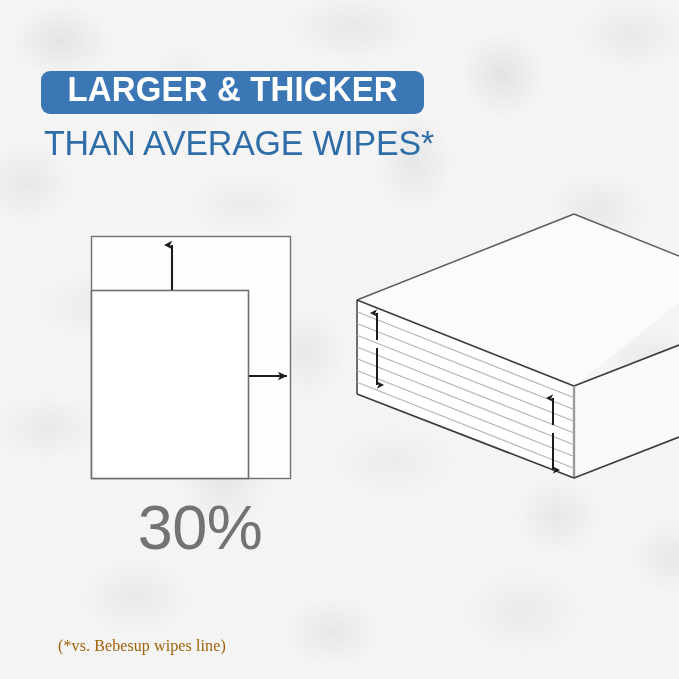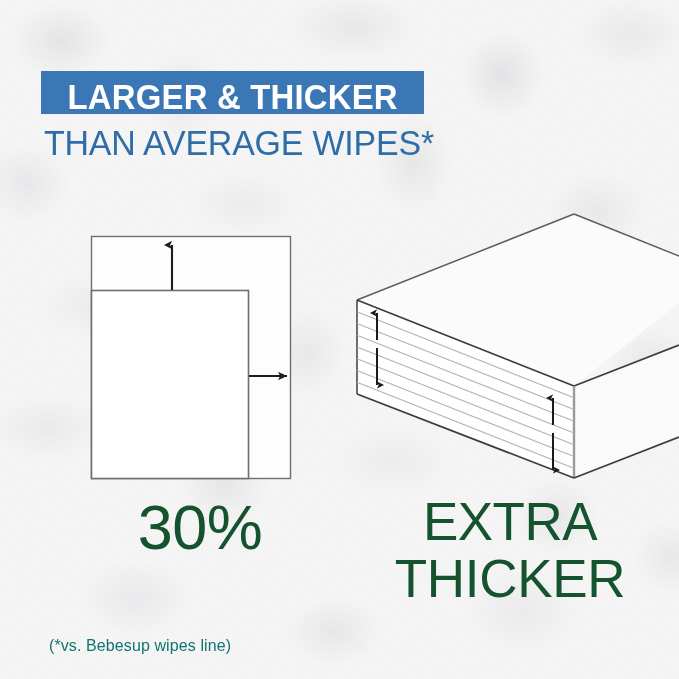--- a/index.html
+++ b/index.html
@@ -67,22 +67,23 @@
 
   
   #headline-banner {
     position: absolute;
     left: 41px;
     top: 71px;
     width: 383px;
     height: 43px;
     background: #3b77b5;
     display: flex;
-    align-items: flex-end;
+    align-items: flex-start;
     justify-content: center;
+    border-radius: 9px;
   }
   #headline-text {
     color: #ffffff;
     font-family: "Liberation Sans Narrow", "Liberation Sans", sans-serif;
     font-weight: bold;
     font-size: 35px;
     letter-spacing: 0.2px;
     line-height: 1;
     white-space: nowrap;
     transform: scaleX(0.94);
@@ -106,21 +107,21 @@
 
   
   #diagram-layer {
     position: absolute;
     inset: 0;
   }
 
   
   .caption-block {
     position: absolute;
-    color: #14532d;
+    color: #737373;
     font-family: "Liberation Sans", sans-serif;
     font-weight: normal;
     text-align: center;
     line-height: 0.96;
     white-space: nowrap;
   }
   #caption-left {
     left: 40px;
     top: 497px;
     width: 320px;
@@ -139,24 +140,24 @@
     display: block;
     font-size: 53px;
     letter-spacing: -0.3px;
     margin-top: 6px;
   }
   #caption-right .caption-primary { font-size: 53px; }
   #caption-right .caption-secondary { font-size: 53px; }
 
   #footnote {
     position: absolute;
-    left: 49px;
+    left: 58px;
     top: 637px;
-    color: #0f766e;
-    font-family: Liberation Sans, sans-serif;
+    color: #a16207;
+    font-family: Liberation Serif, serif;
     font-size: 16px;
     letter-spacing: 0.1px;
     white-space: nowrap;
   }
 </style>
 </head>
 <body>
 
 <div id="canvas">
 
@@ -235,20 +236,16 @@
         <line x1="553" y1="425" x2="553" y2="398" stroke="#1c1c1c" stroke-width="2" marker-end="url(#arrowhead-small)"></line>
         <line x1="553" y1="433" x2="553" y2="470" stroke="#1c1c1c" stroke-width="2" marker-end="url(#arrowhead-small)"></line>
       </g>
     </g>
   </svg>
 
   <div id="caption-left" class="caption-block">
     <span class="caption-primary">30%</span>
   </div>
 
-  <div id="caption-right" class="caption-block">
-    <span class="caption-primary">EXTRA</span>
-    <span class="caption-secondary">THICKER</span>
-  </div>
 
   <div id="footnote">(*vs. Bebesup wipes line)</div>
 
 </div>
 
 </body></html>

